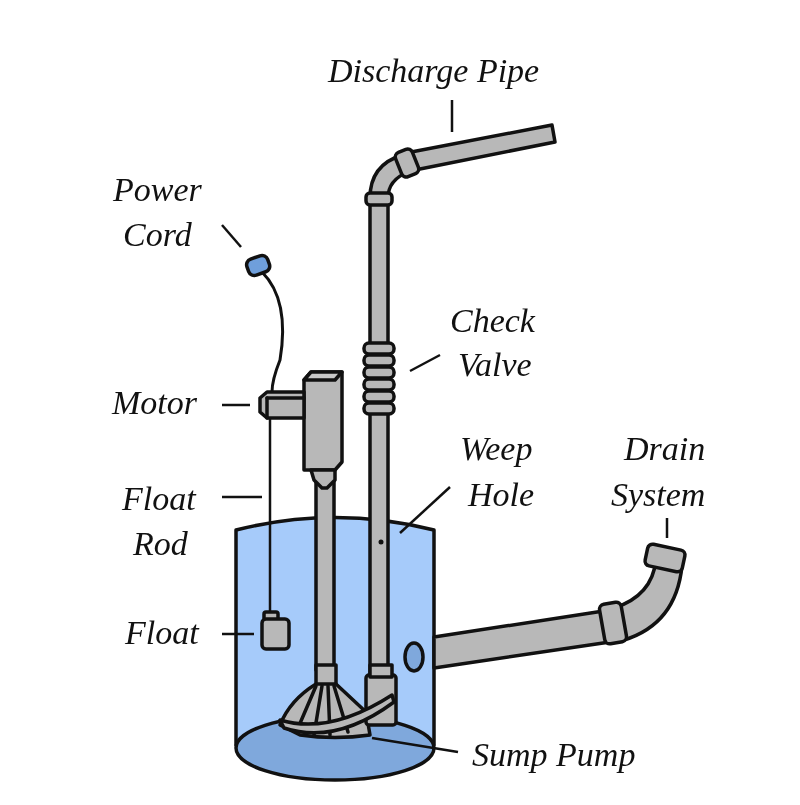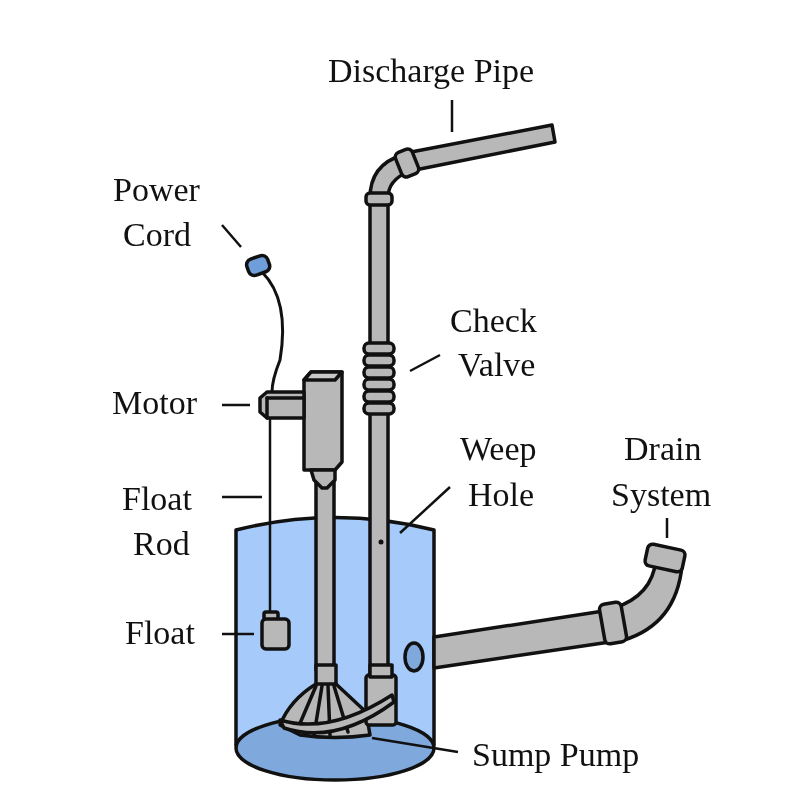--- a/index.html
+++ b/index.html
@@ -1,17 +1,17 @@
 <!DOCTYPE html>
 <html><head>
 <meta charset="utf-8">
 <style>
   html, body { margin: 0; padding: 0; background: #ffffff; }
   body { width: 800px; height: 805px; overflow: hidden; }
-  #stage { position: relative; width: 800px; height: 805px; }
+  #stage { position: relative; width: 800px; height: 805px; font-style: italic; }
   svg { position: absolute; left: 0; top: 0; }
   .lbl { font-family: "Liberation Serif", "DejaVu Serif", serif; font-size: 34px; fill: #111111; }
   .stroke { stroke: #111111; stroke-width: 3.5; stroke-linejoin: round; stroke-linecap: round; }
   .leader { stroke: #111111; stroke-width: 2.5; fill: none; stroke-linecap: butt; }
 </style>
 </head>
 <body>
 
 <div id="stage">
 <svg width="800" height="805" viewBox="0 0 800 805" xmlns="http://www.w3.org/2000/svg">

